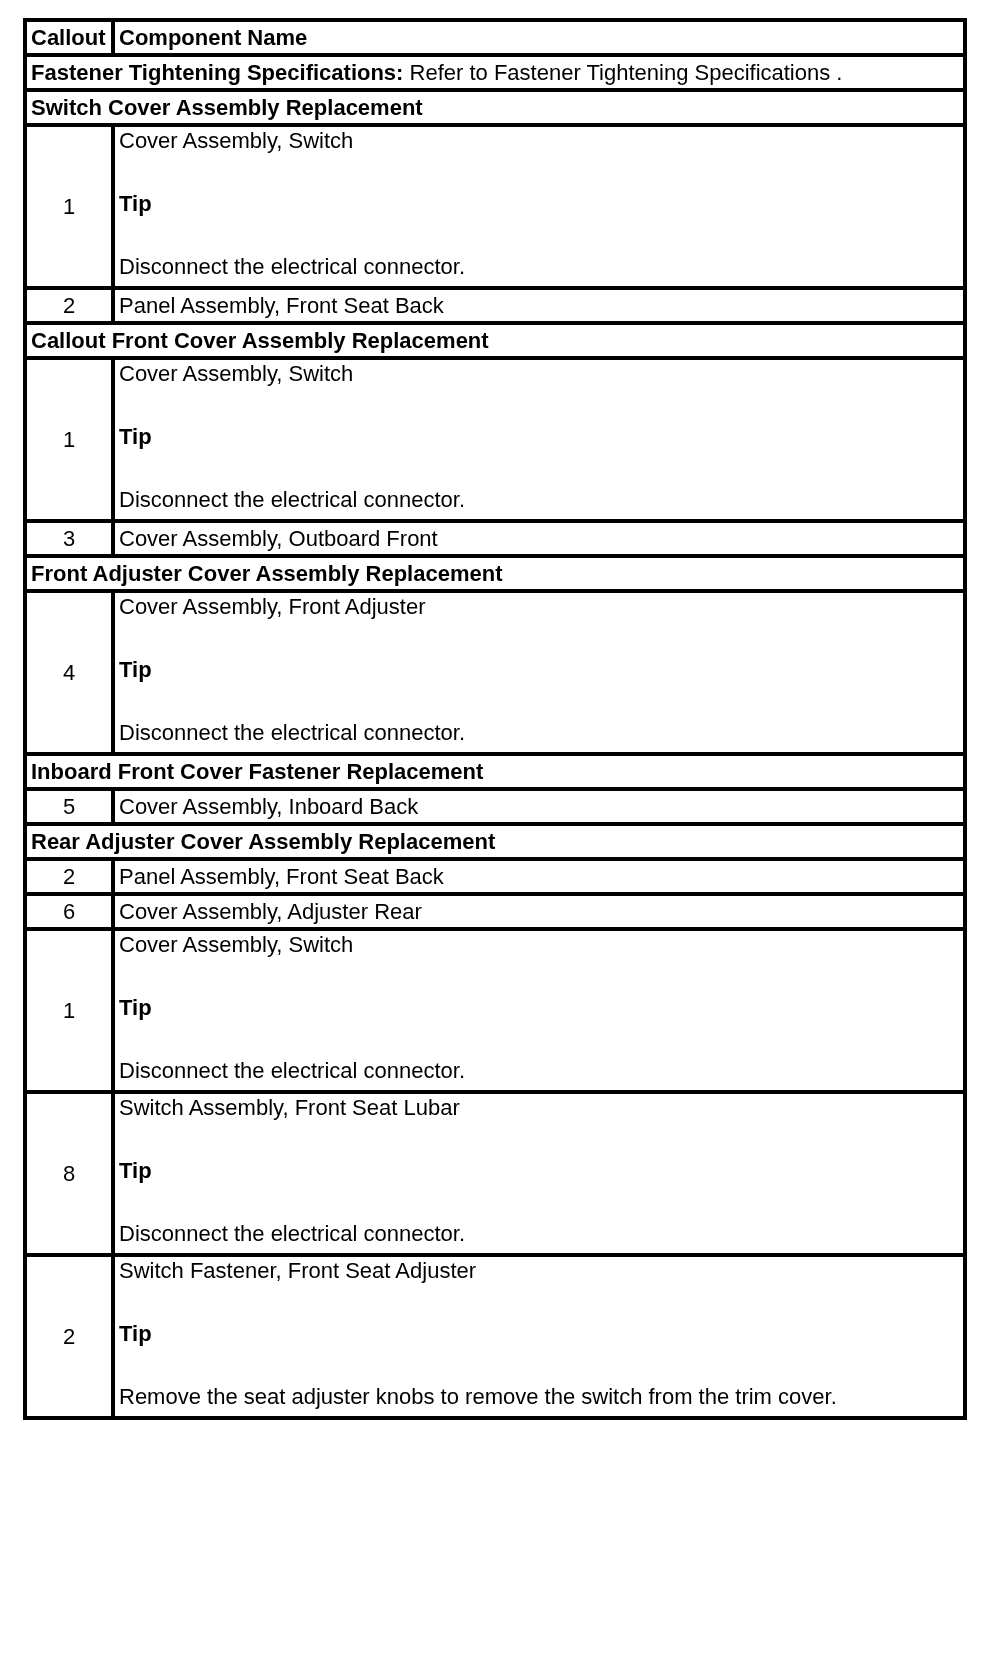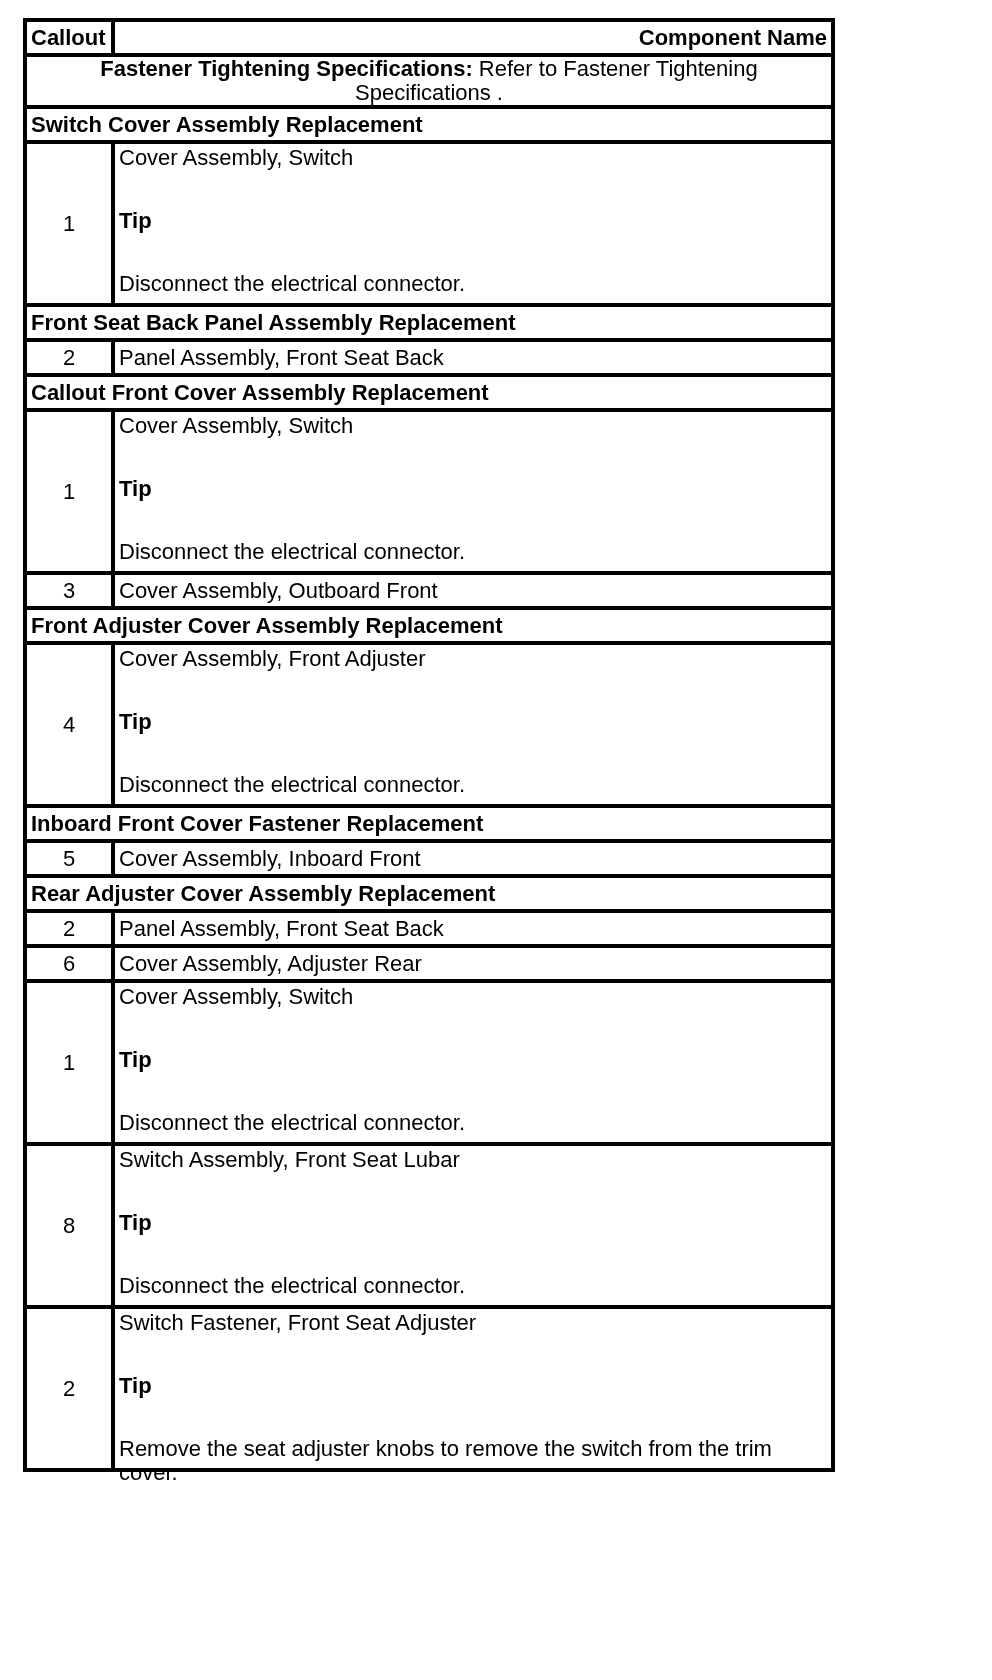--- a/index.html
+++ b/index.html
@@ -11,42 +11,42 @@
       width: 992px;
       height: 1680px;
       position: relative;
       font-family: "Liberation Sans", sans-serif;
       color: #000000;
     }
     .doc-table {
       position: absolute;
       left: 23px;
       top: 18px;
-      width: 812px;
+      width: 944px;
       border-collapse: collapse;
       table-layout: fixed;
     }
     .doc-table td, .doc-table th {
       border: 4px solid #000000;
       padding: 0 4px;
       font-size: 22px;
       line-height: 24px;
       vertical-align: middle;
     }
     .col-callout { width: 88px; }
     .col-name { width: auto; }
     .hdr th {
       height: 31px;
       font-weight: bold;
-      text-align: right;
+      text-align: left;
     }
     .hdr th.callout-h { text-align: left; padding-left: 4px; }
     .spec td {
       height: 31px;
-      text-align: center;
+      text-align: left;
     }
     .spec .bold { font-weight: bold; }
     .section td {
       height: 31px;
       font-weight: bold;
       text-align: left;
       margin-top: 31px;
     }
     .item td.callout {
       text-align: center;
@@ -84,23 +84,20 @@
       <tr class="item multi">
         <td class="callout">1</td>
         <td class="name">
           <span class="name-line">Cover Assembly, Switch</span>
           <span class="gap"></span>
           <span class="name-line tip-label">Tip</span>
           <span class="gap"></span>
           <span class="name-line">Disconnect the electrical connector.</span>
         </td>
       </tr>
-      <tr class="section">
-        <td colspan="2">Front Seat Back Panel Assembly Replacement</td>
-      </tr>
       <tr class="item single">
         <td class="callout">2</td>
         <td class="name">Panel Assembly, Front Seat Back</td>
       </tr>
       <tr class="section">
         <td colspan="2">Callout Front Cover Assembly Replacement</td>
       </tr>
       <tr class="item multi">
         <td class="callout">1</td>
         <td class="name">
@@ -126,21 +123,21 @@
           <span class="name-line tip-label">Tip</span>
           <span class="gap"></span>
           <span class="name-line">Disconnect the electrical connector.</span>
         </td>
       </tr>
       <tr class="section">
         <td colspan="2">Inboard Front Cover Fastener Replacement</td>
       </tr>
       <tr class="item single">
         <td class="callout">5</td>
-        <td class="name">Cover Assembly, Inboard Front</td>
+        <td class="name">Cover Assembly, Inboard Back</td>
       </tr>
       <tr class="section">
         <td colspan="2">Rear Adjuster Cover Assembly Replacement</td>
       </tr>
       <tr class="item single">
         <td class="callout">2</td>
         <td class="name">Panel Assembly, Front Seat Back</td>
       </tr>
       <tr class="item single">
         <td class="callout">6</td>

